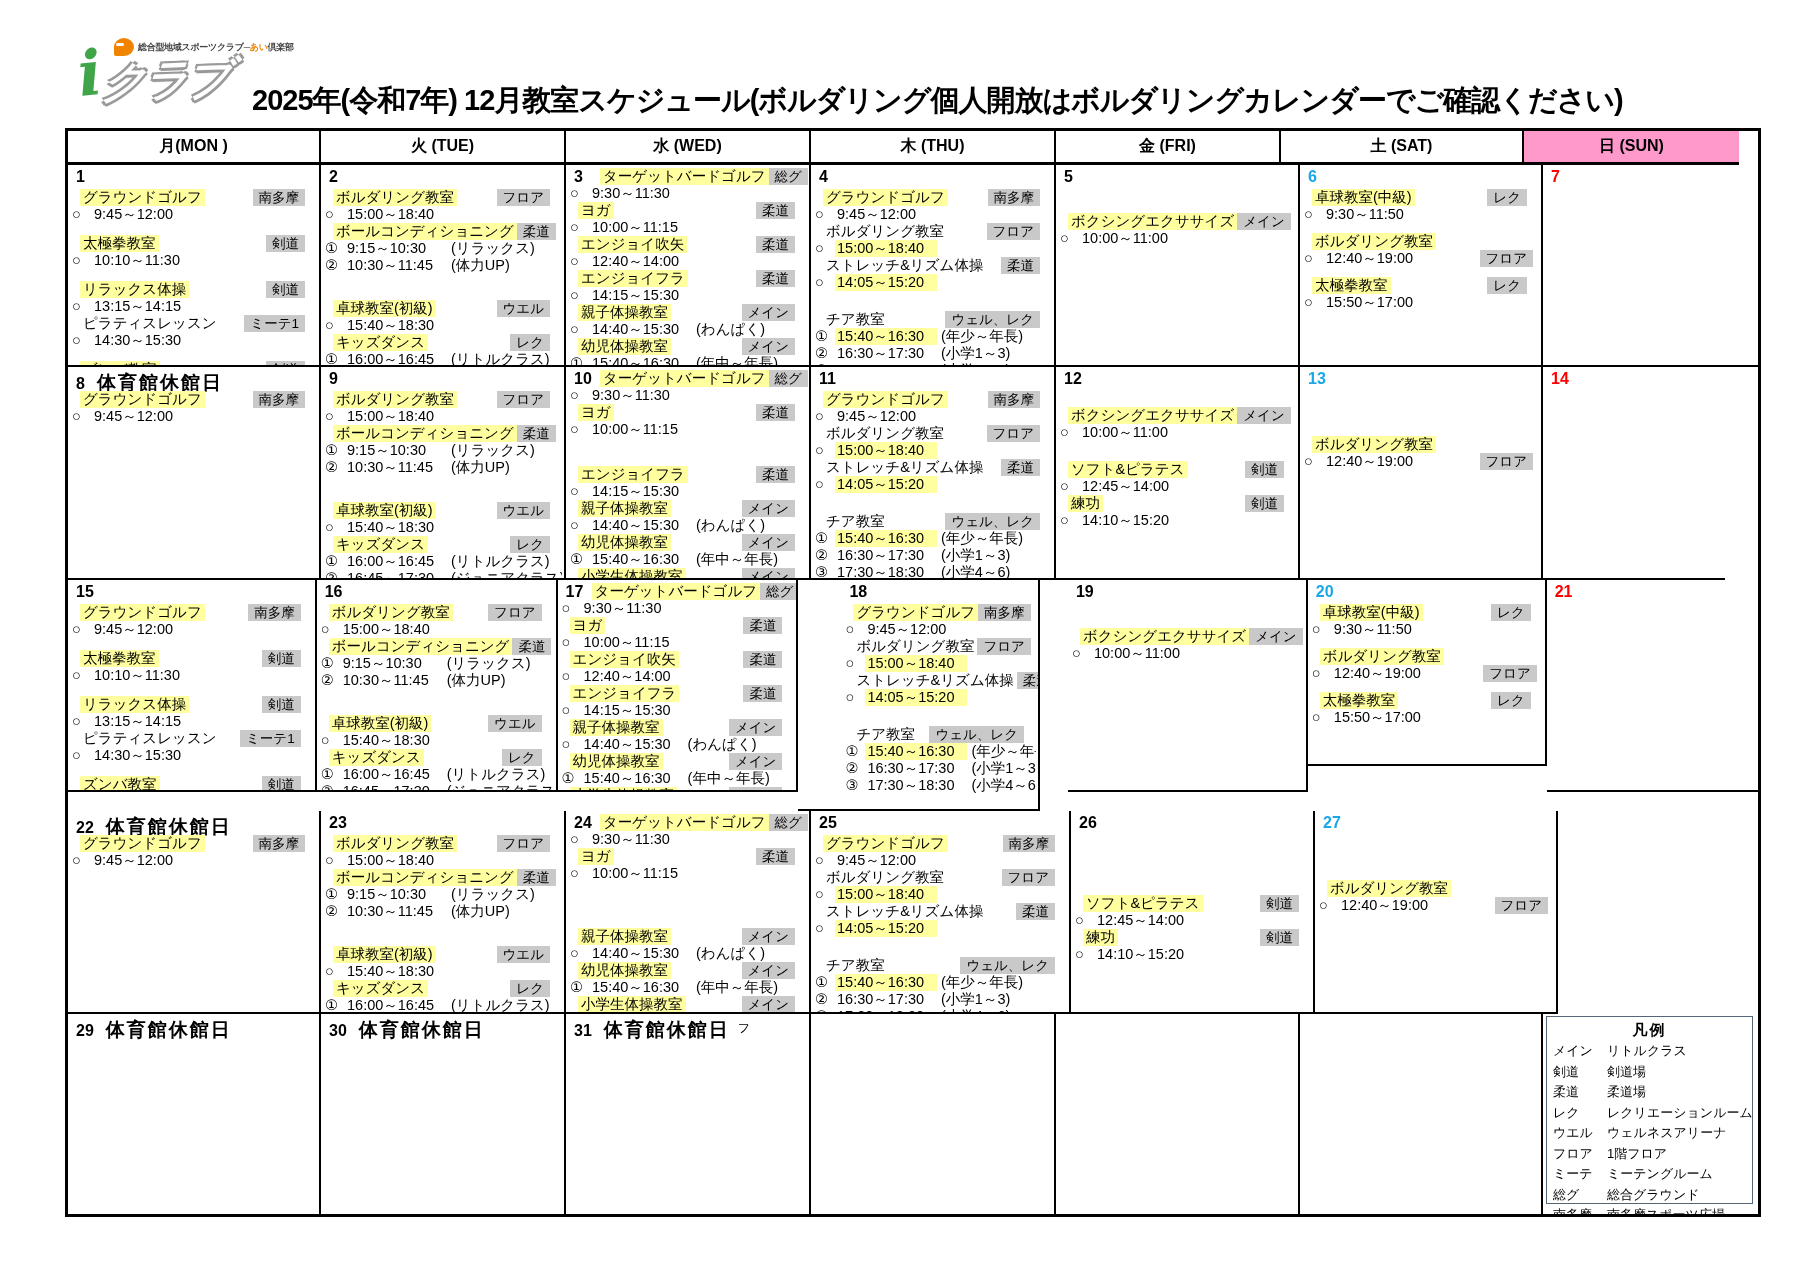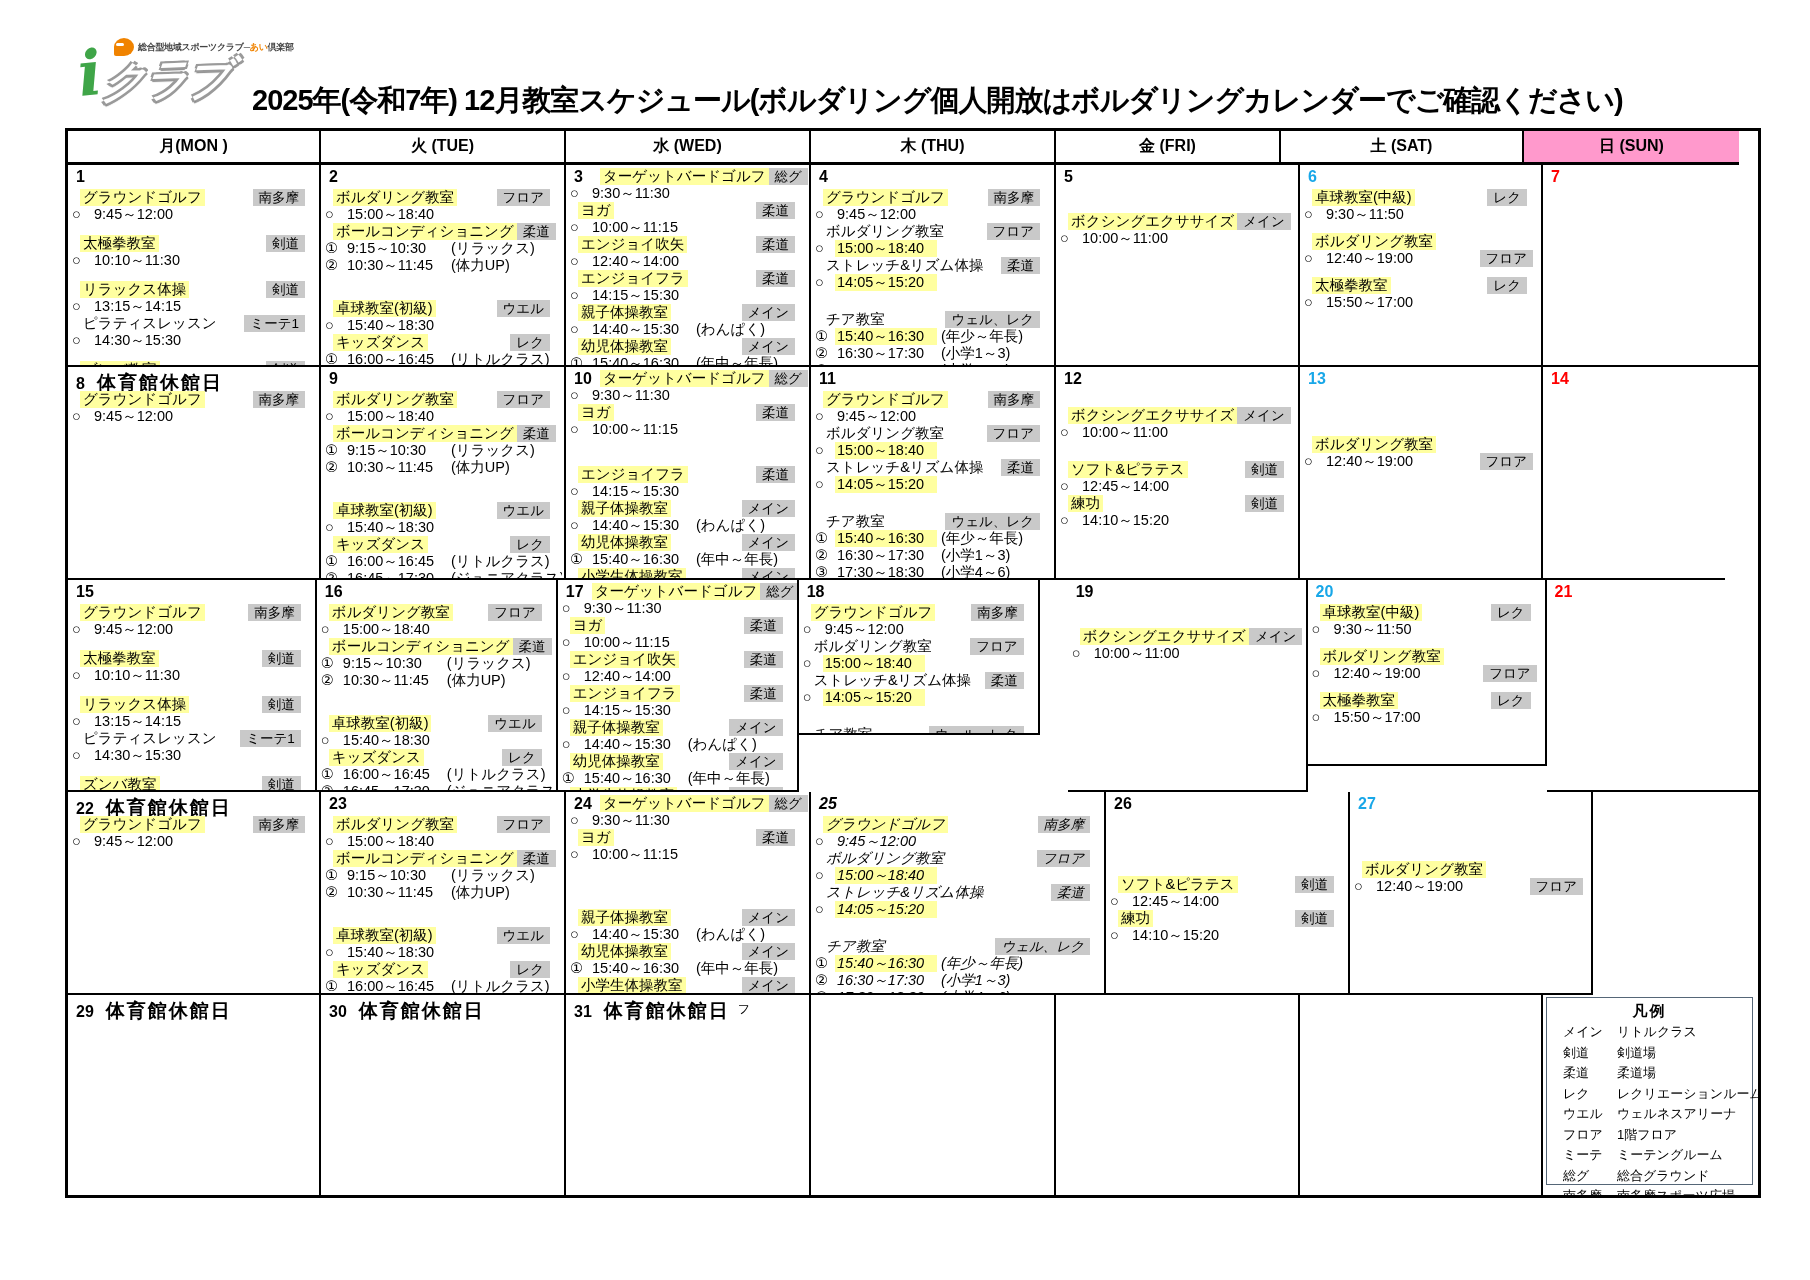--- a/index.html
+++ b/index.html
@@ -51,21 +51,21 @@
   .loc{margin-left:auto;margin-right:14px;background:var(--badge);font-size:13.5px;
     padding:0 6px;white-space:nowrap;flex:none;}
   .srow{display:flex;align-items:center;padding:0 2px 0 4px;line-height:17px;height:17px;font-size:14.5px;}
   .smark{width:20px;flex:none;}
   .stime{min-width:98px;white-space:nowrap;flex:none;padding:0 2px;}
   .stime.thl{background:var(--highlight);}
   .snote{white-space:nowrap;margin-left:4px;flex-shrink:1;min-width:0;overflow:hidden;}
   .sbadge{margin-left:auto;margin-right:6px;background:var(--badge);font-size:13.5px;padding:0 6px;flex:none;}
   
   .legend{position:absolute;left:3px;top:2px;right:5px;bottom:10px;border:1px solid #567;
-    box-sizing:border-box;padding:4px 16px;background:#fff;}
+    box-sizing:border-box;padding:4px 6px;background:#fff;}
   .legend-title{text-align:center;font-weight:bold;font-size:15px;margin-bottom:1px;letter-spacing:2px;}
   .lrow{display:flex;font-size:13px;line-height:20.5px;white-space:nowrap;}
   .labbr{width:54px;flex:none;}
 </style>
 </head>
 <body>
 
 <div id="page">
 
   <div id="logo">
@@ -827,21 +827,21 @@
               </div>
             </div>
             <div class="evt">
               <div class="nrow">
                 <span class="ename hl">小学生体操教室</span>
                 <span class="loc">メイン</span>
               </div>
             </div>
           </div>
         </div>
-        <div class="cell" style="width: 245px; height: 155px;">
+        <div class="cell" style="width: 245px; height: 231px; padding-left: 43px;">
           <div class="dayrow">
             <span class="daynum">18</span>
           </div>
           <div class="events">
             <div class="evt">
               <div class="nrow">
                 <span class="ename hl">グラウンドゴルフ</span>
                 <span class="loc">南多摩</span>
               </div>
               <div class="srow">
@@ -1078,21 +1078,21 @@
                 <span class="loc">メイン</span>
               </div>
               <div class="srow">
                 <span class="smark">①</span>
                 <span class="stime">16:30～17:20</span>
                 <span class="snote">(小学1～2年)</span>
               </div>
             </div>
           </div>
         </div>
-        <div class="cell" style="width: 295px; height: 203px; font-style: italic;">
+        <div class="cell" style="width: 260px; height: 203px;">
           <div class="dayrow">
             <span class="daynum">25</span>
           </div>
           <div class="events">
             <div class="evt">
               <div class="nrow">
                 <span class="ename hl">グラウンドゴルフ</span>
                 <span class="loc">南多摩</span>
               </div>
               <div class="srow">

